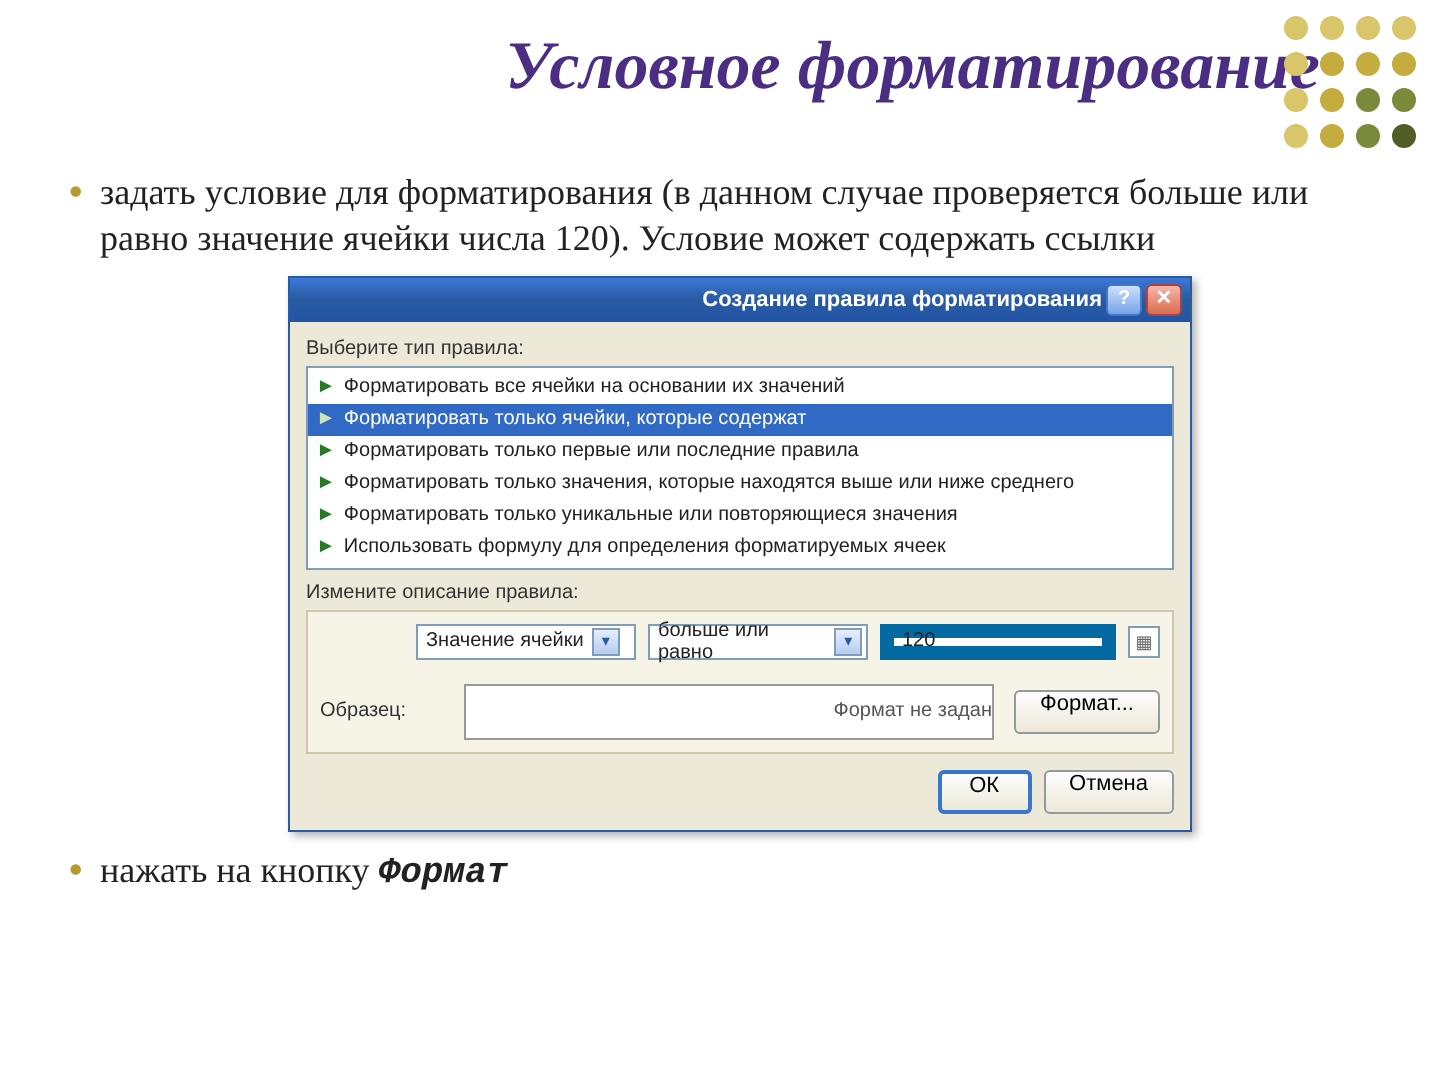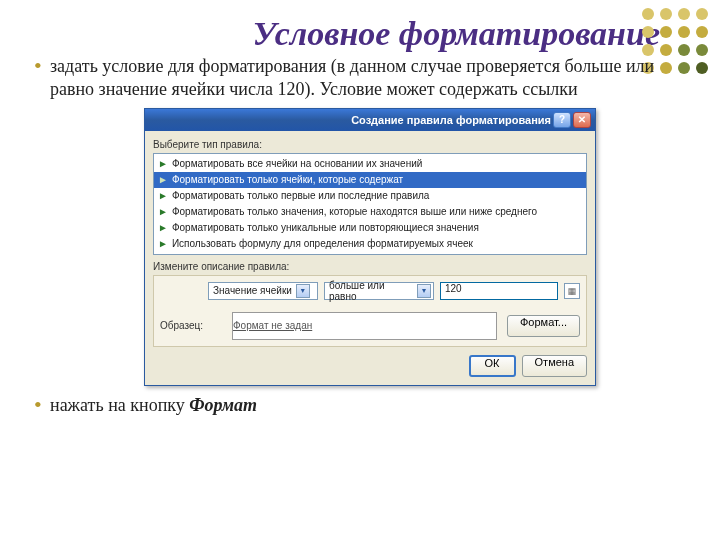--- a/index.html
+++ b/index.html
@@ -1,50 +1,50 @@
 <!DOCTYPE html>
 <html><head>
 <meta charset="utf-8">
 <style>
   * { box-sizing: border-box; margin: 0; padding: 0; }
   body { width: 720px; height: 540px; background: #fff; font-family: Georgia, "Times New Roman", serif; position: relative; overflow: hidden; }
   .slide { padding: 10px 20px 20px 40px; }
   .dots { position: absolute; top: 8px; right: 10px; display: grid; grid-template-columns: repeat(4, 14px); grid-template-rows: repeat(4, 14px); gap: 4px; }
   .dot { width: 12px; height: 12px; border-radius: 50%; }
   .title { font-size: 34px; font-weight: bold; font-style: italic; color: #4b2e83; text-align: right; line-height: 1.15; margin-top: 4px; margin-right: 40px; }
-  .bullets { margin-top: 2px; color: #222; font-size: 18px; line-height: 1.3; }
+  .bullets { margin-top: 32px; color: #222; font-size: 18px; line-height: 1.3; }
   .bullets li { margin-left: 8px; padding-left: 2px; list-style: none; position: relative; margin-bottom: 6px; }
   .bullets li::before { content: "•"; color: #b89a2e; position: absolute; left: -14px; font-size: 22px; line-height: 22px; }
-  .bullets li b { font-style: italic; }
+  .bullets li b { font-style: italic; font-family: Liberation Mono, monospace; }
 
   .dialog-wrap { display: flex; justify-content: center; margin: 4px 0 8px 0; }
   .dialog { width: 452px; font-family: Tahoma, Arial, sans-serif; font-size: 10px; color: #222; border: 1px solid #2a5aa0; box-shadow: 2px 2px 4px rgba(0,0,0,0.3); }
   .titlebar { background: linear-gradient(to bottom, #3b78d8, #2a5aa0 50%, #2255a8); height: 22px; display: flex; align-items: center; padding: 0 4px; color: #fff; font-weight: bold; font-size: 11px; }
   .titlebar-text { flex: 1; padding-left: 2px; text-align: right; }
   .tbbtn { width: 18px; height: 16px; background: linear-gradient(#f4b7a9,#dc6b4e); border: 1px solid #a44; border-radius: 3px; margin-left: 2px; display: flex; align-items: center; justify-content: center; color: #fff; font-weight: bold; font-size: 10px; line-height: 1; }
   .tbbtn.help { background: linear-gradient(#cde1ff,#76a4e8); border-color:#4279c7; }
   .body { background: #ece9d8; padding: 6px 8px 8px 8px; }
   .label { margin: 2px 0 3px 0; color: #333; }
   .listbox { background: #fff; border: 1px solid #7f9db9; padding: 2px 0; }
   .listbox .row { display: flex; align-items: center; height: 16px; padding: 0 4px; }
   .listbox .row.selected { background: #316ac5; color: #fff; }
   .arrow { color: #2a7a2a; font-size: 10px; margin-right: 4px; line-height: 1; }
   .listbox .row.selected .arrow { color: #cfe3b9; }
 
   .panel { background: #f6f3e7; border: 1px solid #cfc8ab; padding: 6px; margin-top: 2px; }
   .panel-title { font-weight: bold; margin-bottom: 6px; color: #333; }
   .ctrl-row { display: flex; align-items: center; gap: 6px; margin-left: 48px; }
   .select { background: #fff; border: 1px solid #7f9db9; height: 18px; display: flex; align-items: center; padding: 0 2px 0 4px; position: relative; }
   .select .caret { width: 14px; height: 14px; background: linear-gradient(#e7eefb,#b4cdf3); border: 1px solid #7f9db9; display: flex; align-items:center; justify-content:center; margin-left: 4px; color: #2a5aa0; font-size: 8px; }
-  .textfield { background: #fff; border: 1px solid #0369a1; height: 18px; flex: 1; padding: 0 4px; display: flex; }
+  .textfield { background: #fff; border: 7px solid #0369a1; height: 18px; flex: 1; padding: 0 4px; display: flex; align-items: center; }
   .picker { width: 16px; height: 16px; border: 1px solid #7f9db9; background: #fff; display:flex; align-items:center; justify-content:center; color:#666; font-size:9px; }
 
   .sample-row { display: flex; align-items: center; gap: 10px; margin-top: 12px; }
   .sample-label { font-weight: normal; color: #333; width: 62px; }
-  .sample-box { border: 1px solid #999; background: #fff; height: 28px; flex: 1; display: flex; align-items: center; justify-content: flex-start; color: #555; text-decoration: underline; }
+  .sample-box { border: 1px solid #999; background: #fff; height: 28px; flex: 1; display: flex; align-items: center; justify-content: flex-end; color: #555; }
   .btn { background: linear-gradient(#fdfdfd,#ece9d8); border: 1px solid #919b9c; height: 22px; padding: 0 12px; border-radius: 3px; font-size: 11px; display: inline-flex; align-items: flex-start; justify-content: center; }
   .btn.default { border: 2px solid #3877c9; padding: 0 14px; }
 
   .dlg-buttons { display:flex; justify-content:flex-end; gap:6px; margin-top:8px; }
 </style>
 </head>
 <body>
 
 <div class="dots">
     <div class="dot" style="background: rgb(217, 197, 106);"></div>

